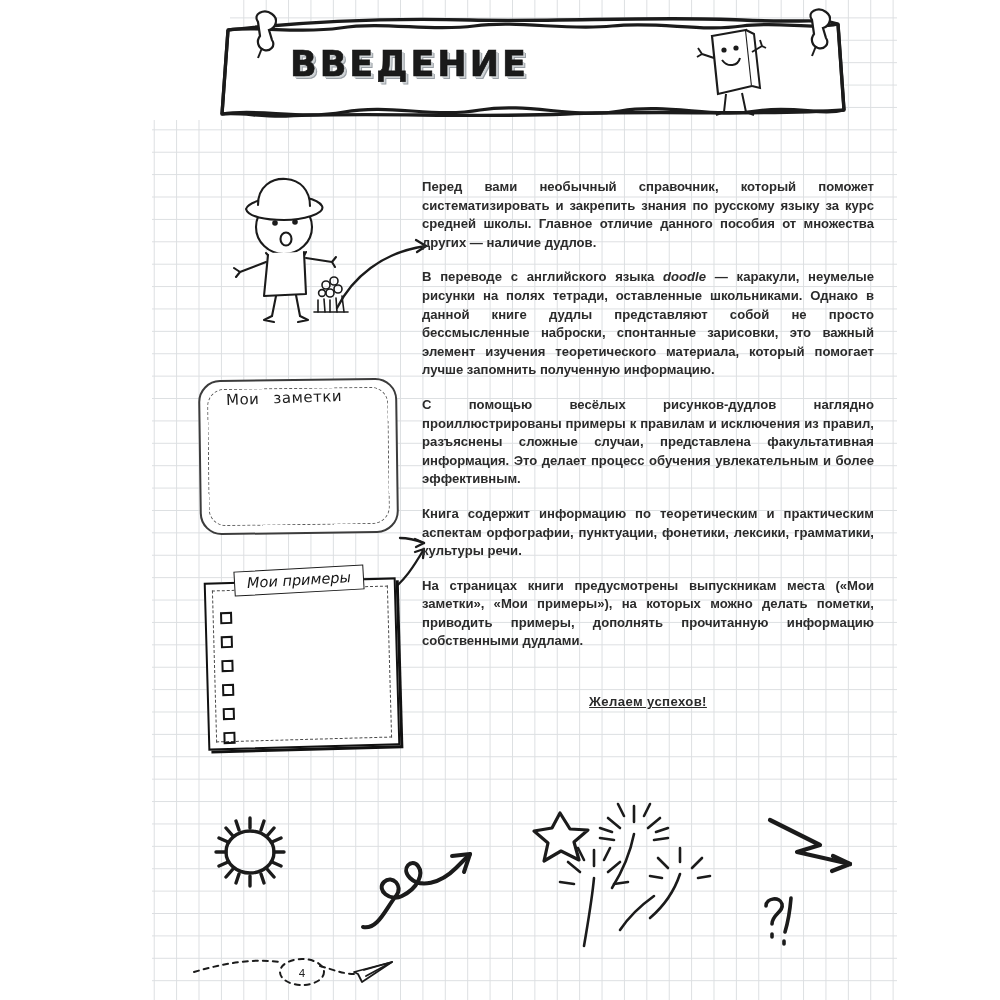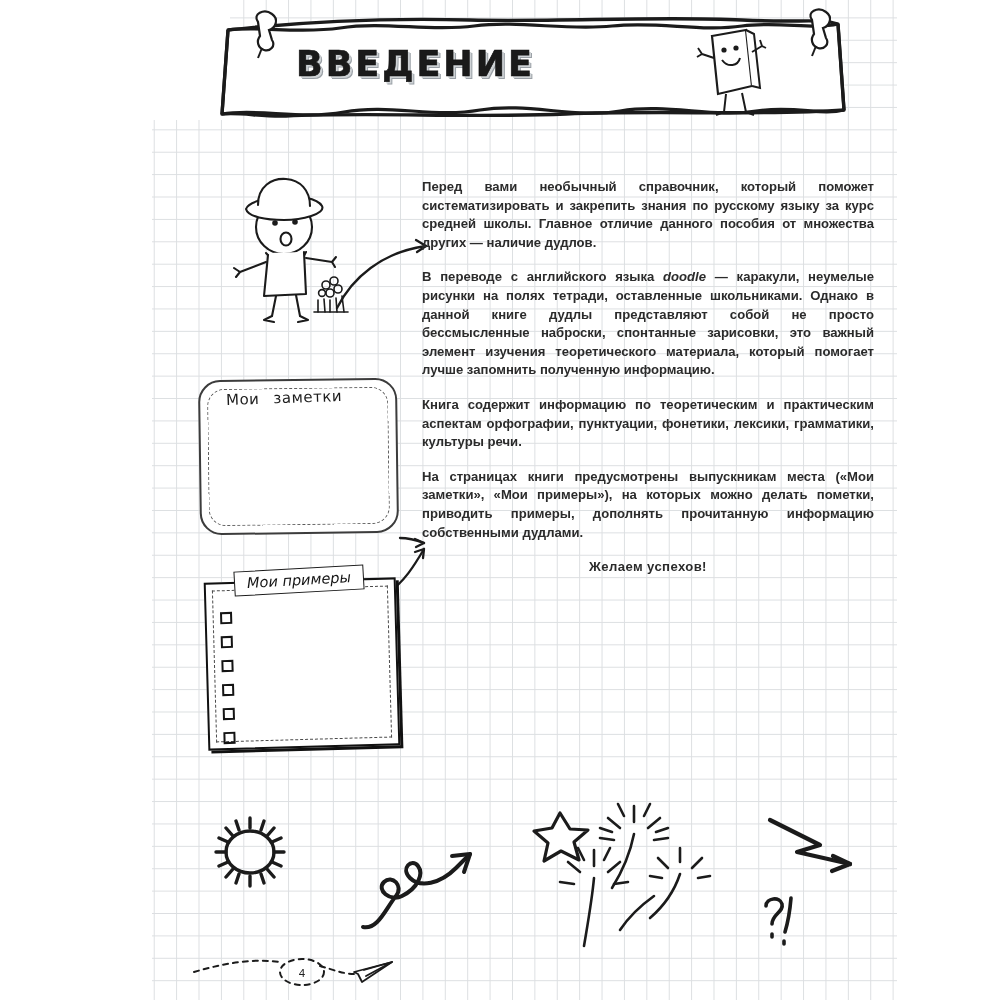--- a/index.html
+++ b/index.html
@@ -36,21 +36,21 @@
     position:absolute; left:0; top:0; width:230px; height:120px;
     background:#fff;
   }
 
   .layer { position: absolute; left: 0; top: 0; width: 1000px; height: 1000px; }
   svg.layer { overflow: visible; }
 
   
   #banner-title {
     position: absolute;
-    left: 296px; top: 44px;
+    left: 290px; top: 44px;
     font-family: "DejaVu Sans", sans-serif;
     font-weight: 700;
     font-size: 35px;
     letter-spacing: 3px;
     color: #1a1a1a;
     -webkit-text-stroke: 0.6px #111;
     text-shadow: 2px 2px 0 #cfd3d6, 3px 3px 0 #9aa0a6;
     text-align: right;
   }
 
@@ -66,22 +66,23 @@
     font-size: 13.1px;
     line-height: 18.6px;
     color: #2b2b2b;
     text-align: justify;
     text-justify: inter-word;
     hyphens: manual;
     font-weight: 600;
   }
   #copy p.closing {
     text-align: center;
-    margin-top: 16px;
+    margin-top: 42px;
     letter-spacing: .4px;
+    text-decoration: underline;
   }
   #copy em { font-style: italic; }
 
   
   #notes-box {
     position: absolute;
     left: 199px; top: 379px;
     width: 199px; height: 155px;
     border: 2.2px solid #3c3c3c;
     border-radius: 22px;
@@ -301,20 +302,21 @@
     </g>
     <g stroke-width="1.8" fill="#fff">
       <path d="M354 972 L392 962 L362 982 L358 974 Z"></path>
       <path d="M392 962 L366 976 M392 962 L364 970"></path>
     </g>
   </svg>
 
   <div id="copy">
     <p>Перед вами необычный справочник, который поможет систематизировать и закрепить знания по русскому языку за курс средней школы. Главное отличие данного пособия от множества других — наличие дудлов.</p>
     <p>В переводе с английского языка <em>doodle</em> — каракули, неумелые рисунки на полях тетради, оставленные школьниками. Однако в данной книге дудлы представляют собой не просто бессмысленные наброски, спонтанные зарисовки, это важный элемент изучения теоретического материала, который помогает лучше запомнить полученную информацию.</p>
+    <p>С помощью весёлых рисунков-дудлов наглядно проиллюстрированы примеры к правилам и исключения из правил, разъяснены сложные случаи, представлена факультативная информация. Это делает процесс обучения увлекательным и более эффективным.</p>
     <p>Книга содержит информацию по теоретическим и практическим аспектам орфографии, пунктуации, фонетики, лексики, грамматики, культуры речи.</p>
     <p>На страницах книги предусмотрены выпускникам места («Мои заметки», «Мои примеры»), на которых можно делать пометки, приводить примеры, дополнять прочитанную информацию собственными дудлами.</p>
     <p class="closing">Желаем успехов!</p>
   </div>
 
   <div id="notes-box">
     <div class="inner-dash"></div>
   </div>
   <div id="notes-label">
     <span>Мои</span><span class="w2">заметки</span>

